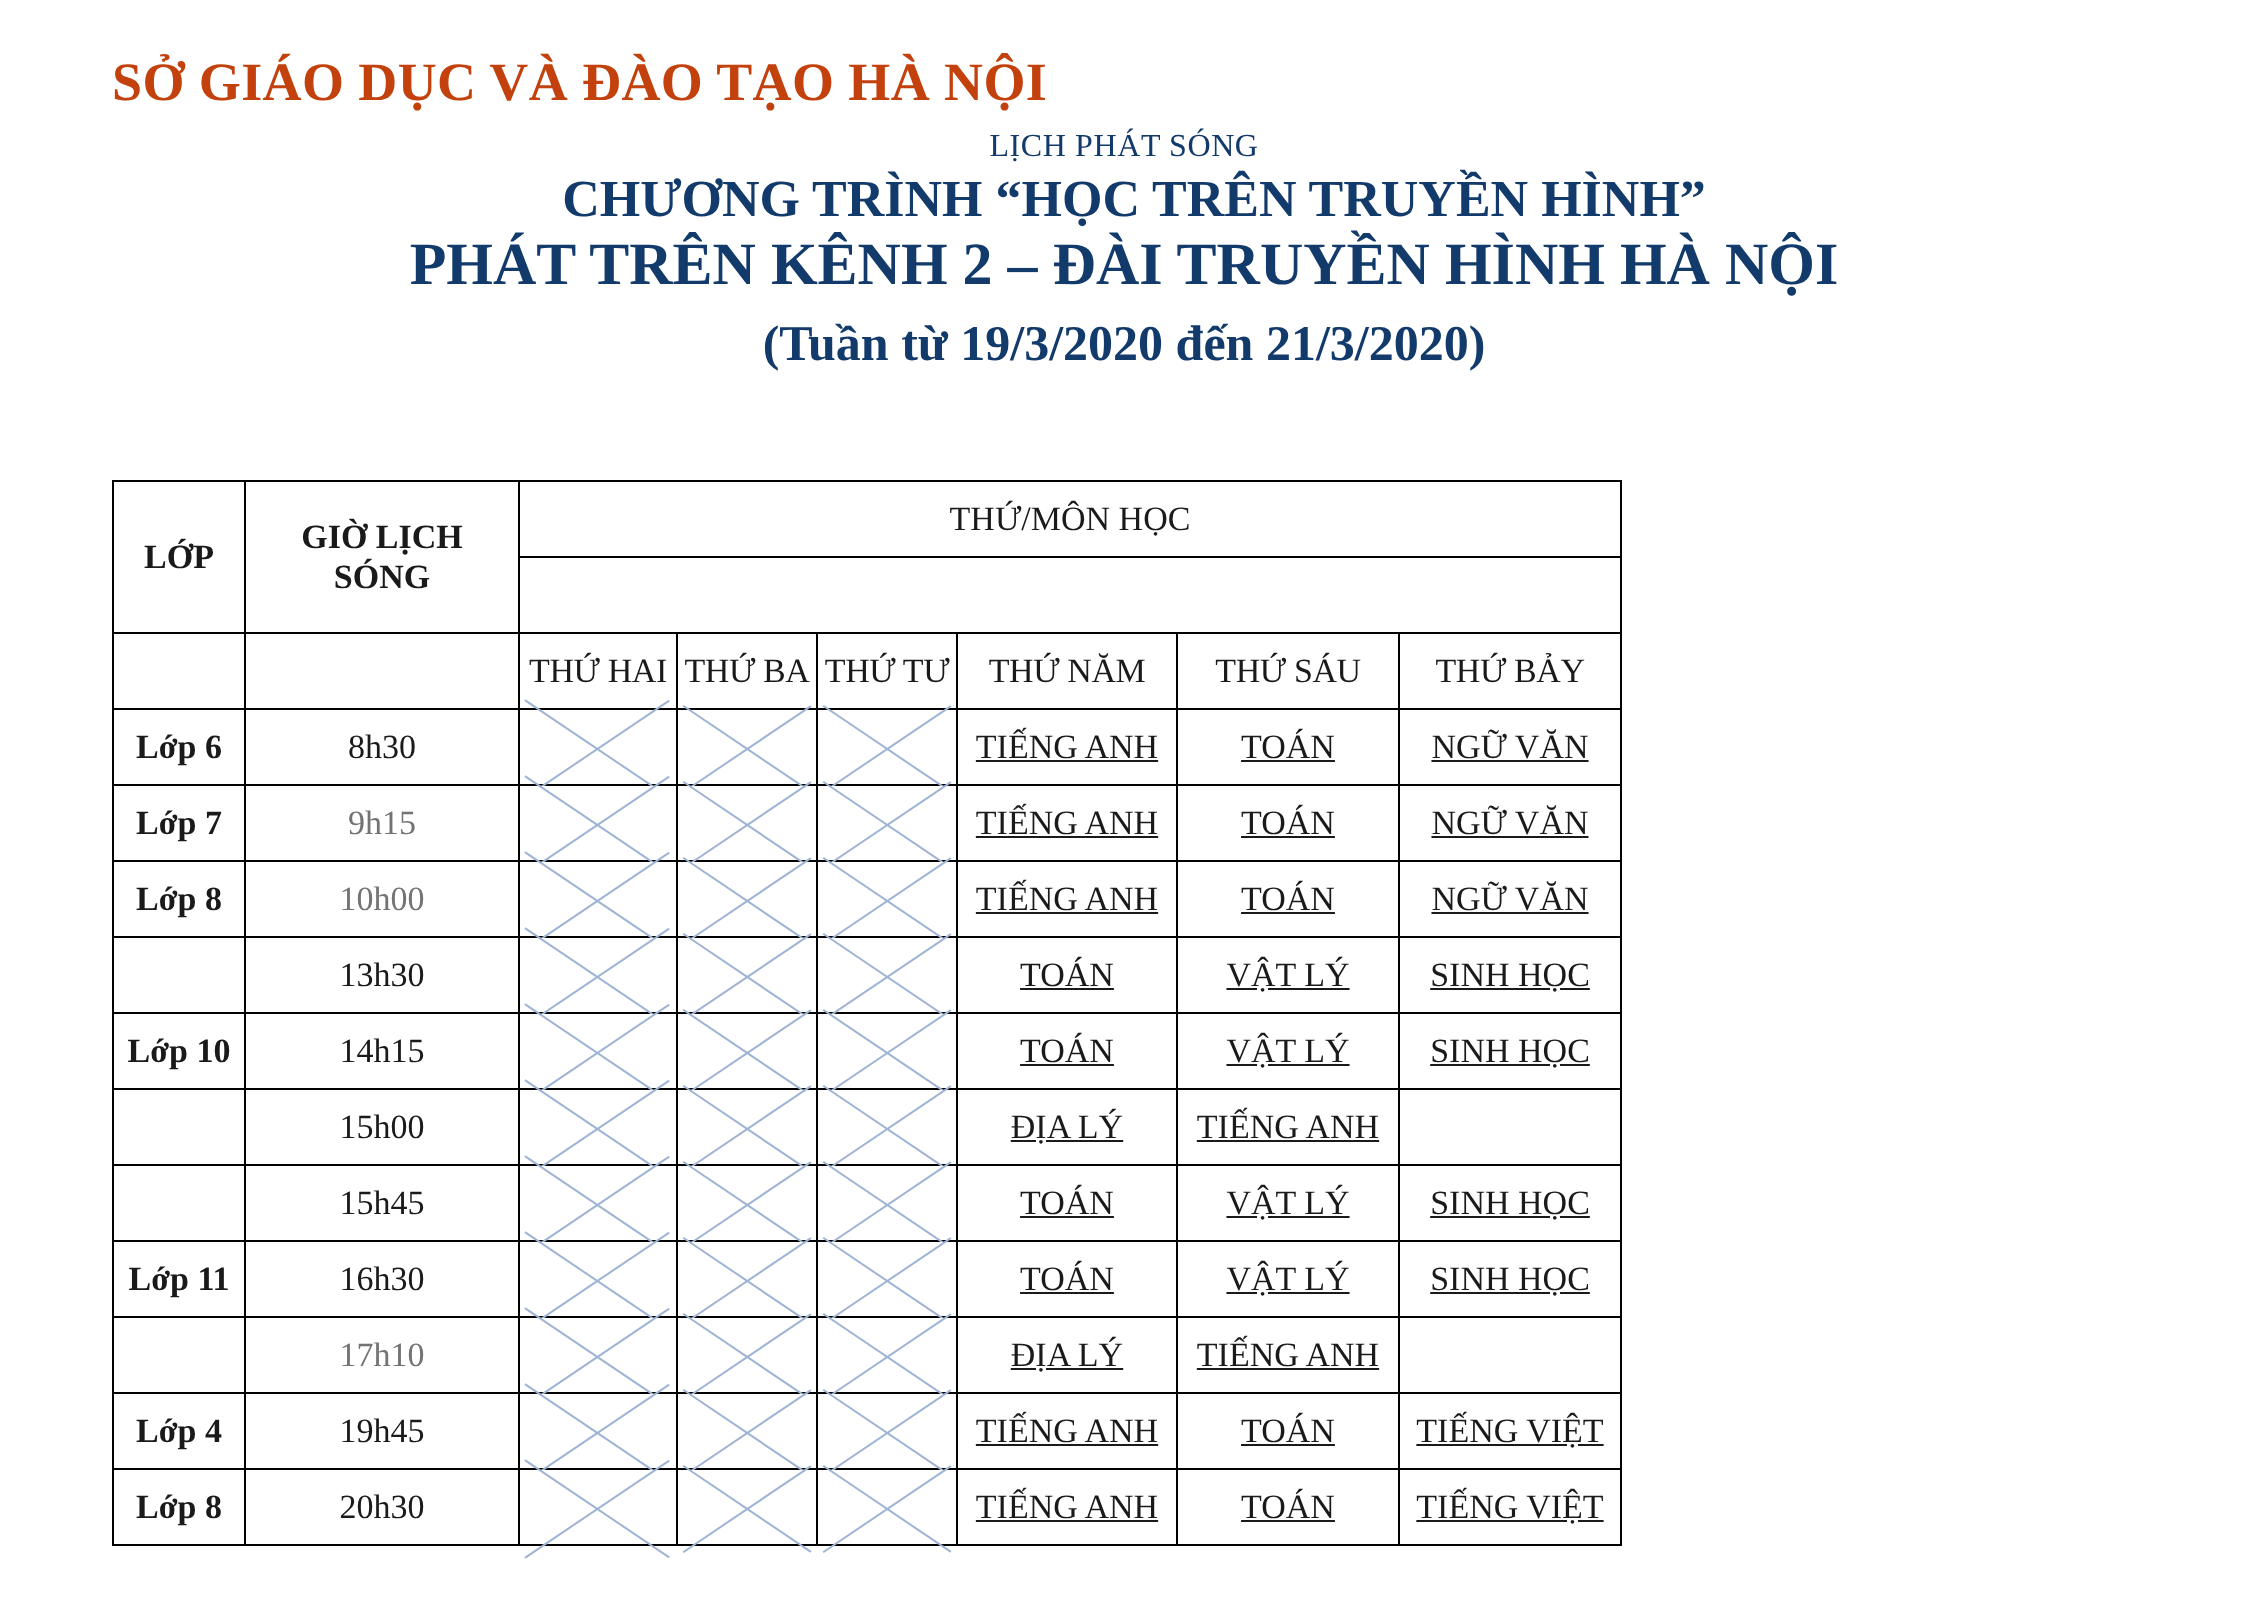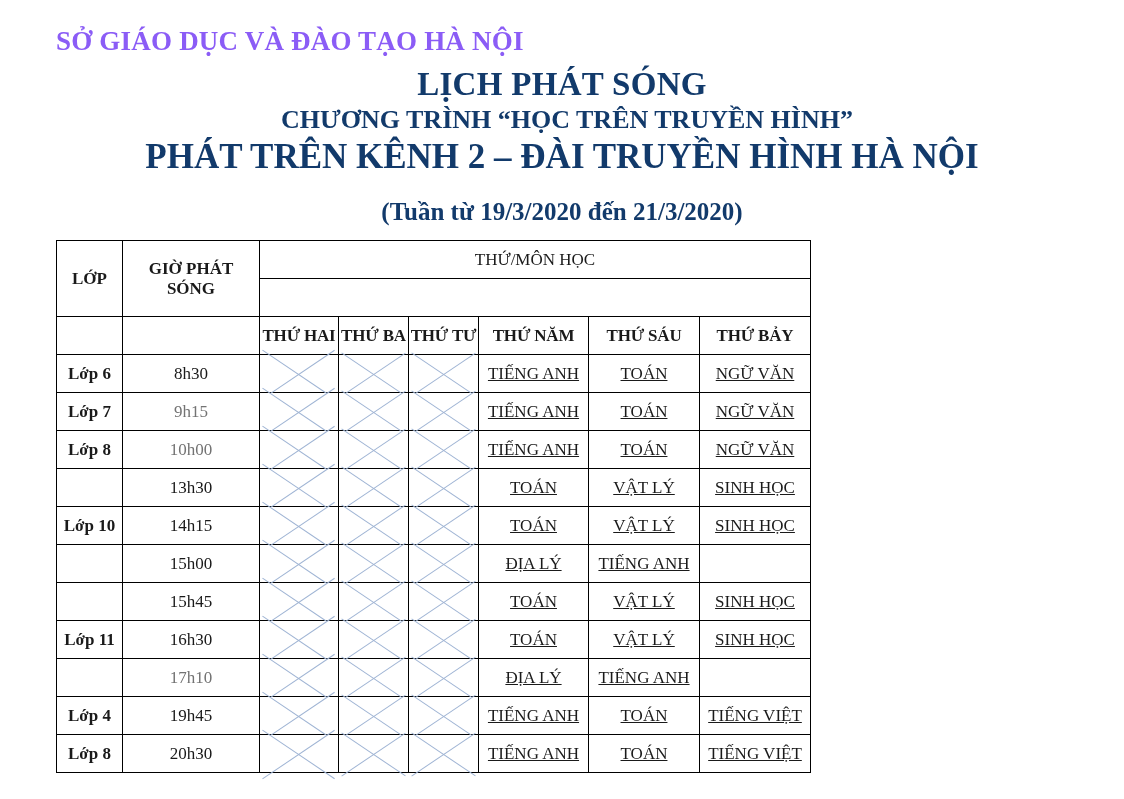--- a/index.html
+++ b/index.html
@@ -20,53 +20,53 @@
     width: 1124px;
     height: 799px;
   }
   .dept-title {
     position: absolute;
     left: 56px;
     top: 26px;
     font-size: 27px;
     font-weight: bold;
     letter-spacing: 0.2px;
-    color: #8b5cf6;
+    color: #c2410c;
     white-space: nowrap;
   }
   .headings {
     position: absolute;
     left: 0;
     top: 64px;
     width: 1124px;
     text-align: center;
     color: #123a6b;
   }
   .headings .h1 {
-    font-size: 33px;
-    font-weight: bold;
+    font-size: 16px;
+    font-weight: normal;
     letter-spacing: 0.3px;
     line-height: 1.22;
   }
   .headings .h2 {
     font-size: 26px;
     font-weight: bold;
     line-height: 1.22;
     margin-left: 10px;
   }
   .headings .h3 {
-    font-size: 35px;
+    font-size: 30px;
     font-weight: bold;
     line-height: 1.22;
   }
   .headings .h4 {
     font-size: 25px;
     font-weight: bold;
     line-height: 1.32;
-    margin-top: 16px;
+    margin-top: 4px;
   }
 
   
   .sched-wrap {
     position: absolute;
     left: 56px;
     top: 240px;
   }
   table.sched {
     border-collapse: collapse;
@@ -94,21 +94,21 @@
   td.hdr-lop, td.hdr-gio {
     font-weight: bold;
     font-size: 16.5px;
     line-height: 1.12;
   }
   td.hdr-thu {
     font-weight: normal;
     font-size: 17px;
   }
   td.daylabel {
-    font-weight: bold;
+    font-weight: normal;
     font-size: 15.5px;
     letter-spacing: -0.2px;
   }
   td.class-cell {
     font-weight: bold;
     font-size: 17px;
   }
   td.time-cell {
     font-weight: normal;
     font-size: 17px;
@@ -169,21 +169,21 @@
           <col class="c-d4">
         <col class="c-d5">
           <col class="c-d6">
           <col class="c-d7">
       </colgroup>
       <tbody>
 
         <tr>
           <td class="hdr-lop" rowspan="2">LỚP</td>
           <td class="hdr-gio" rowspan="2">
-            <div>GIỜ PHÁT</div>
+            <div>GIỜ LỊCH</div>
             <div>SÓNG</div>
           </td>
           <td class="hdr-thu" colspan="6">THỨ/MÔN HỌC</td>
         </tr>
 
         <tr>
           <td class="blank-row" colspan="6"></td>
         </tr>
 
         <tr>

